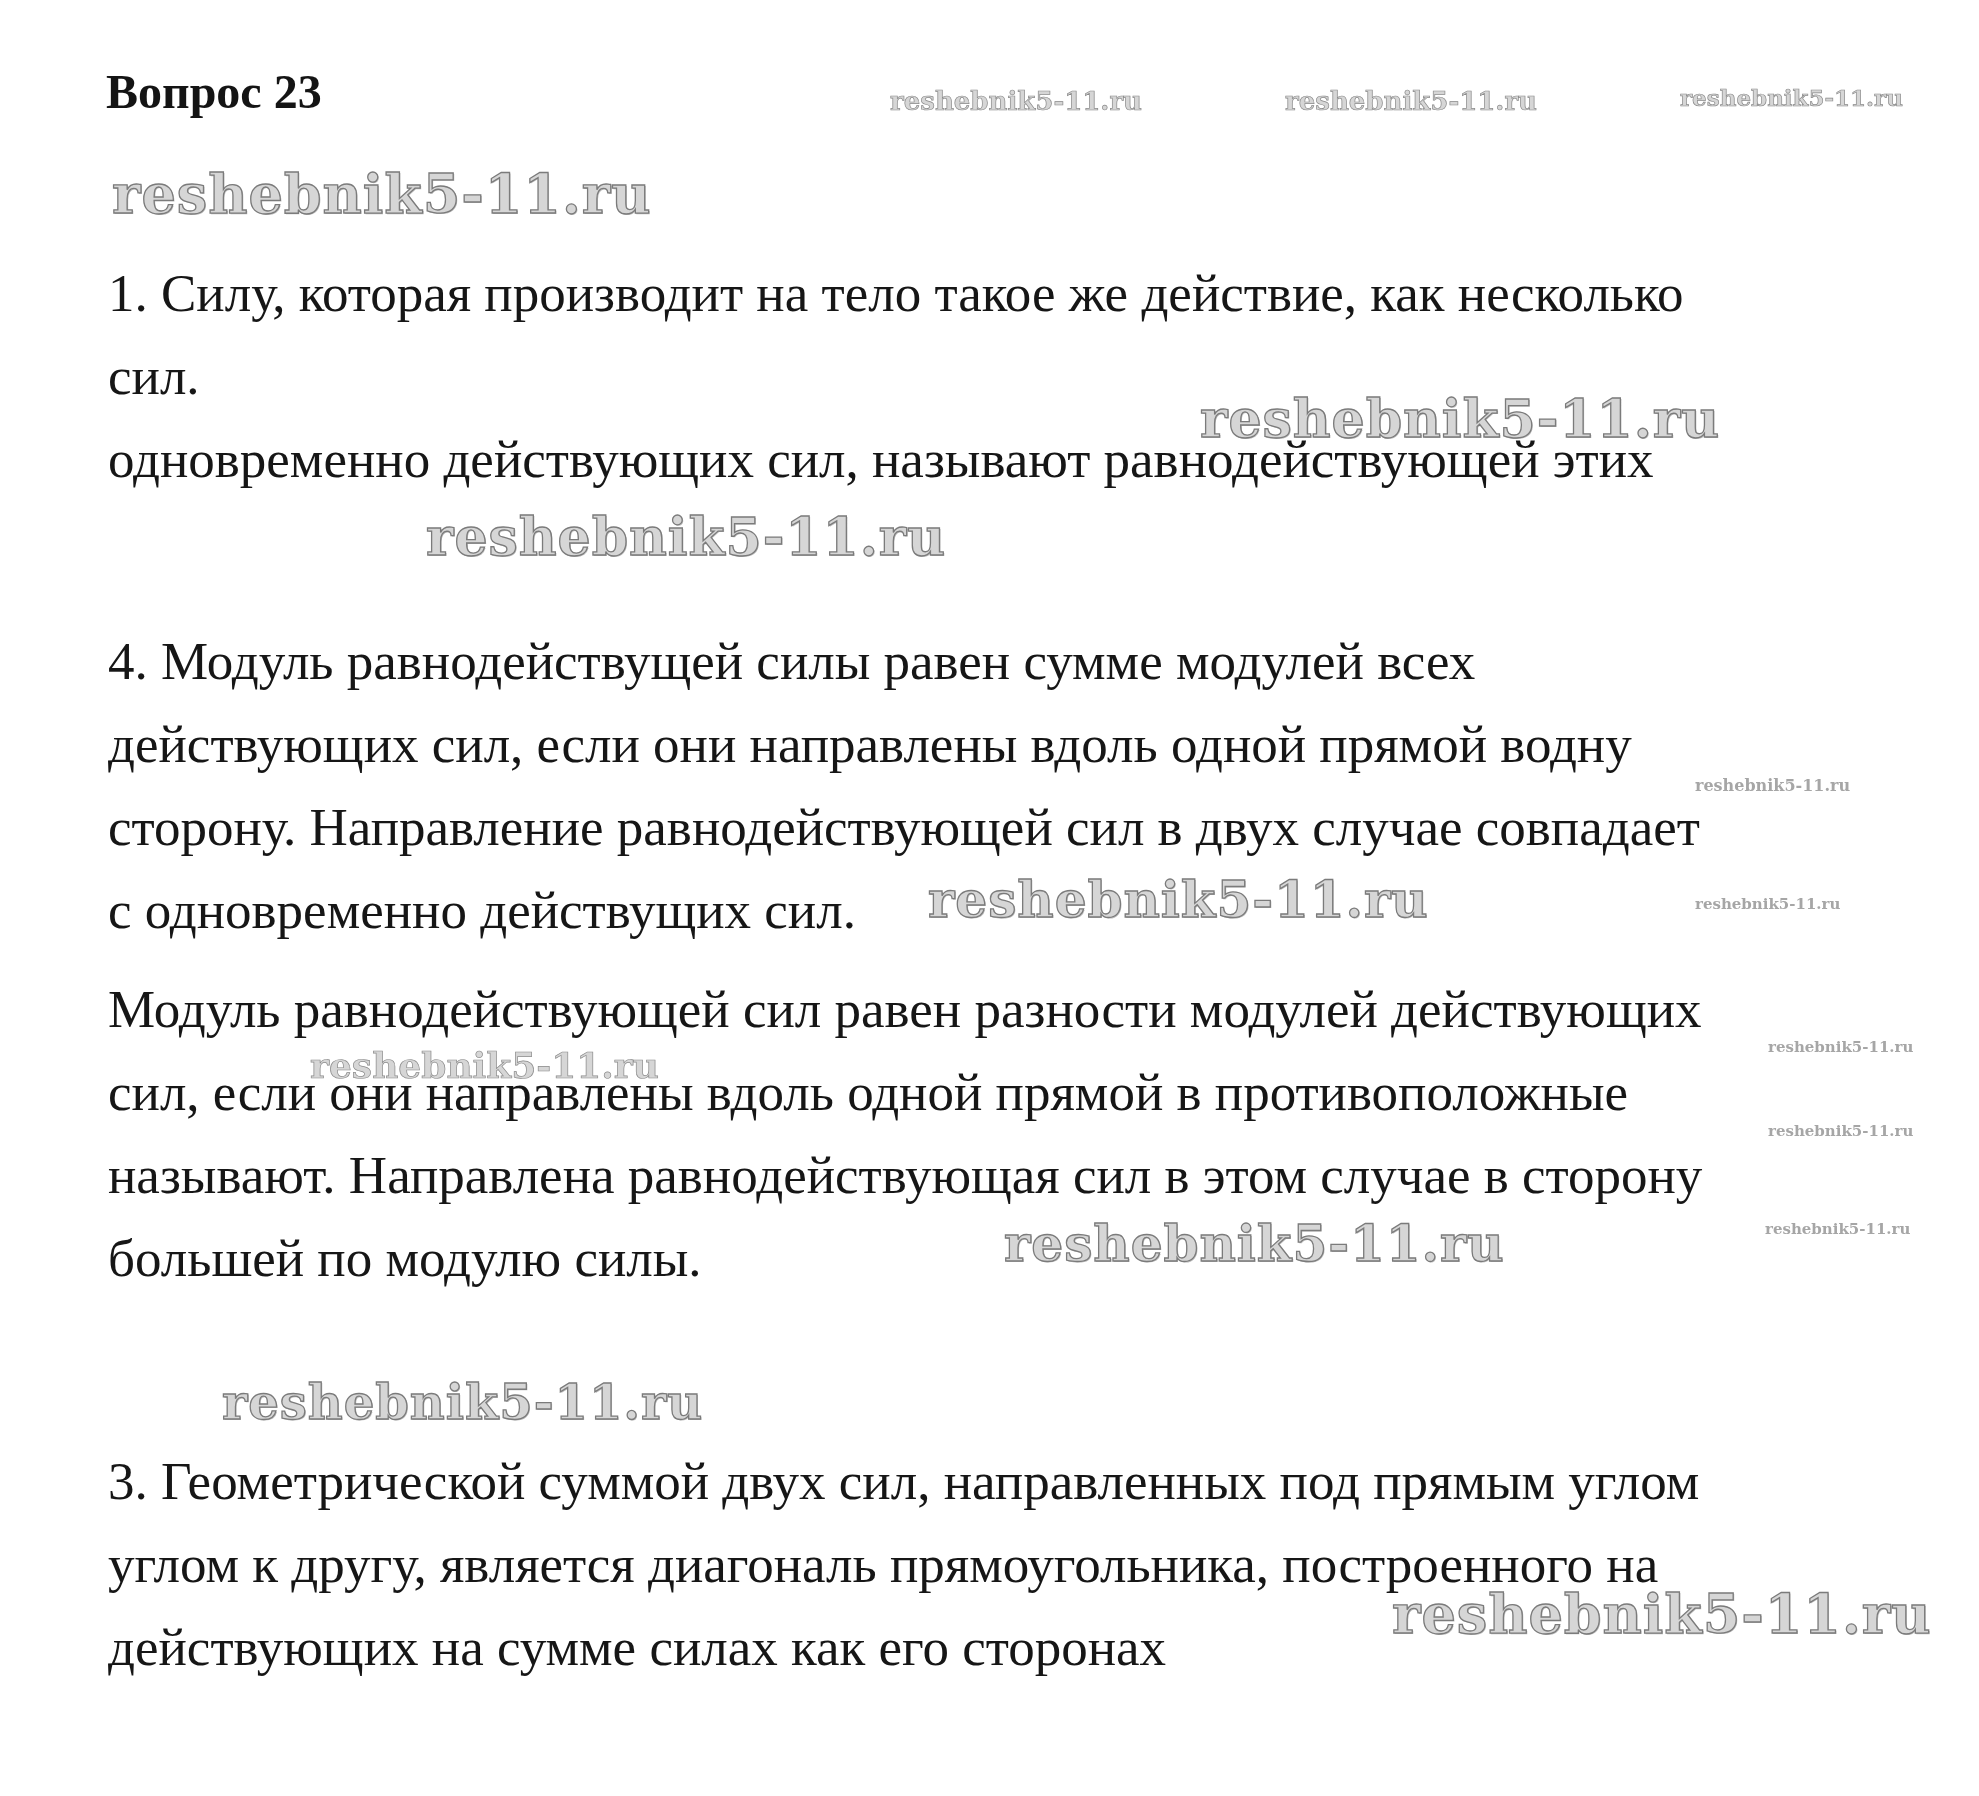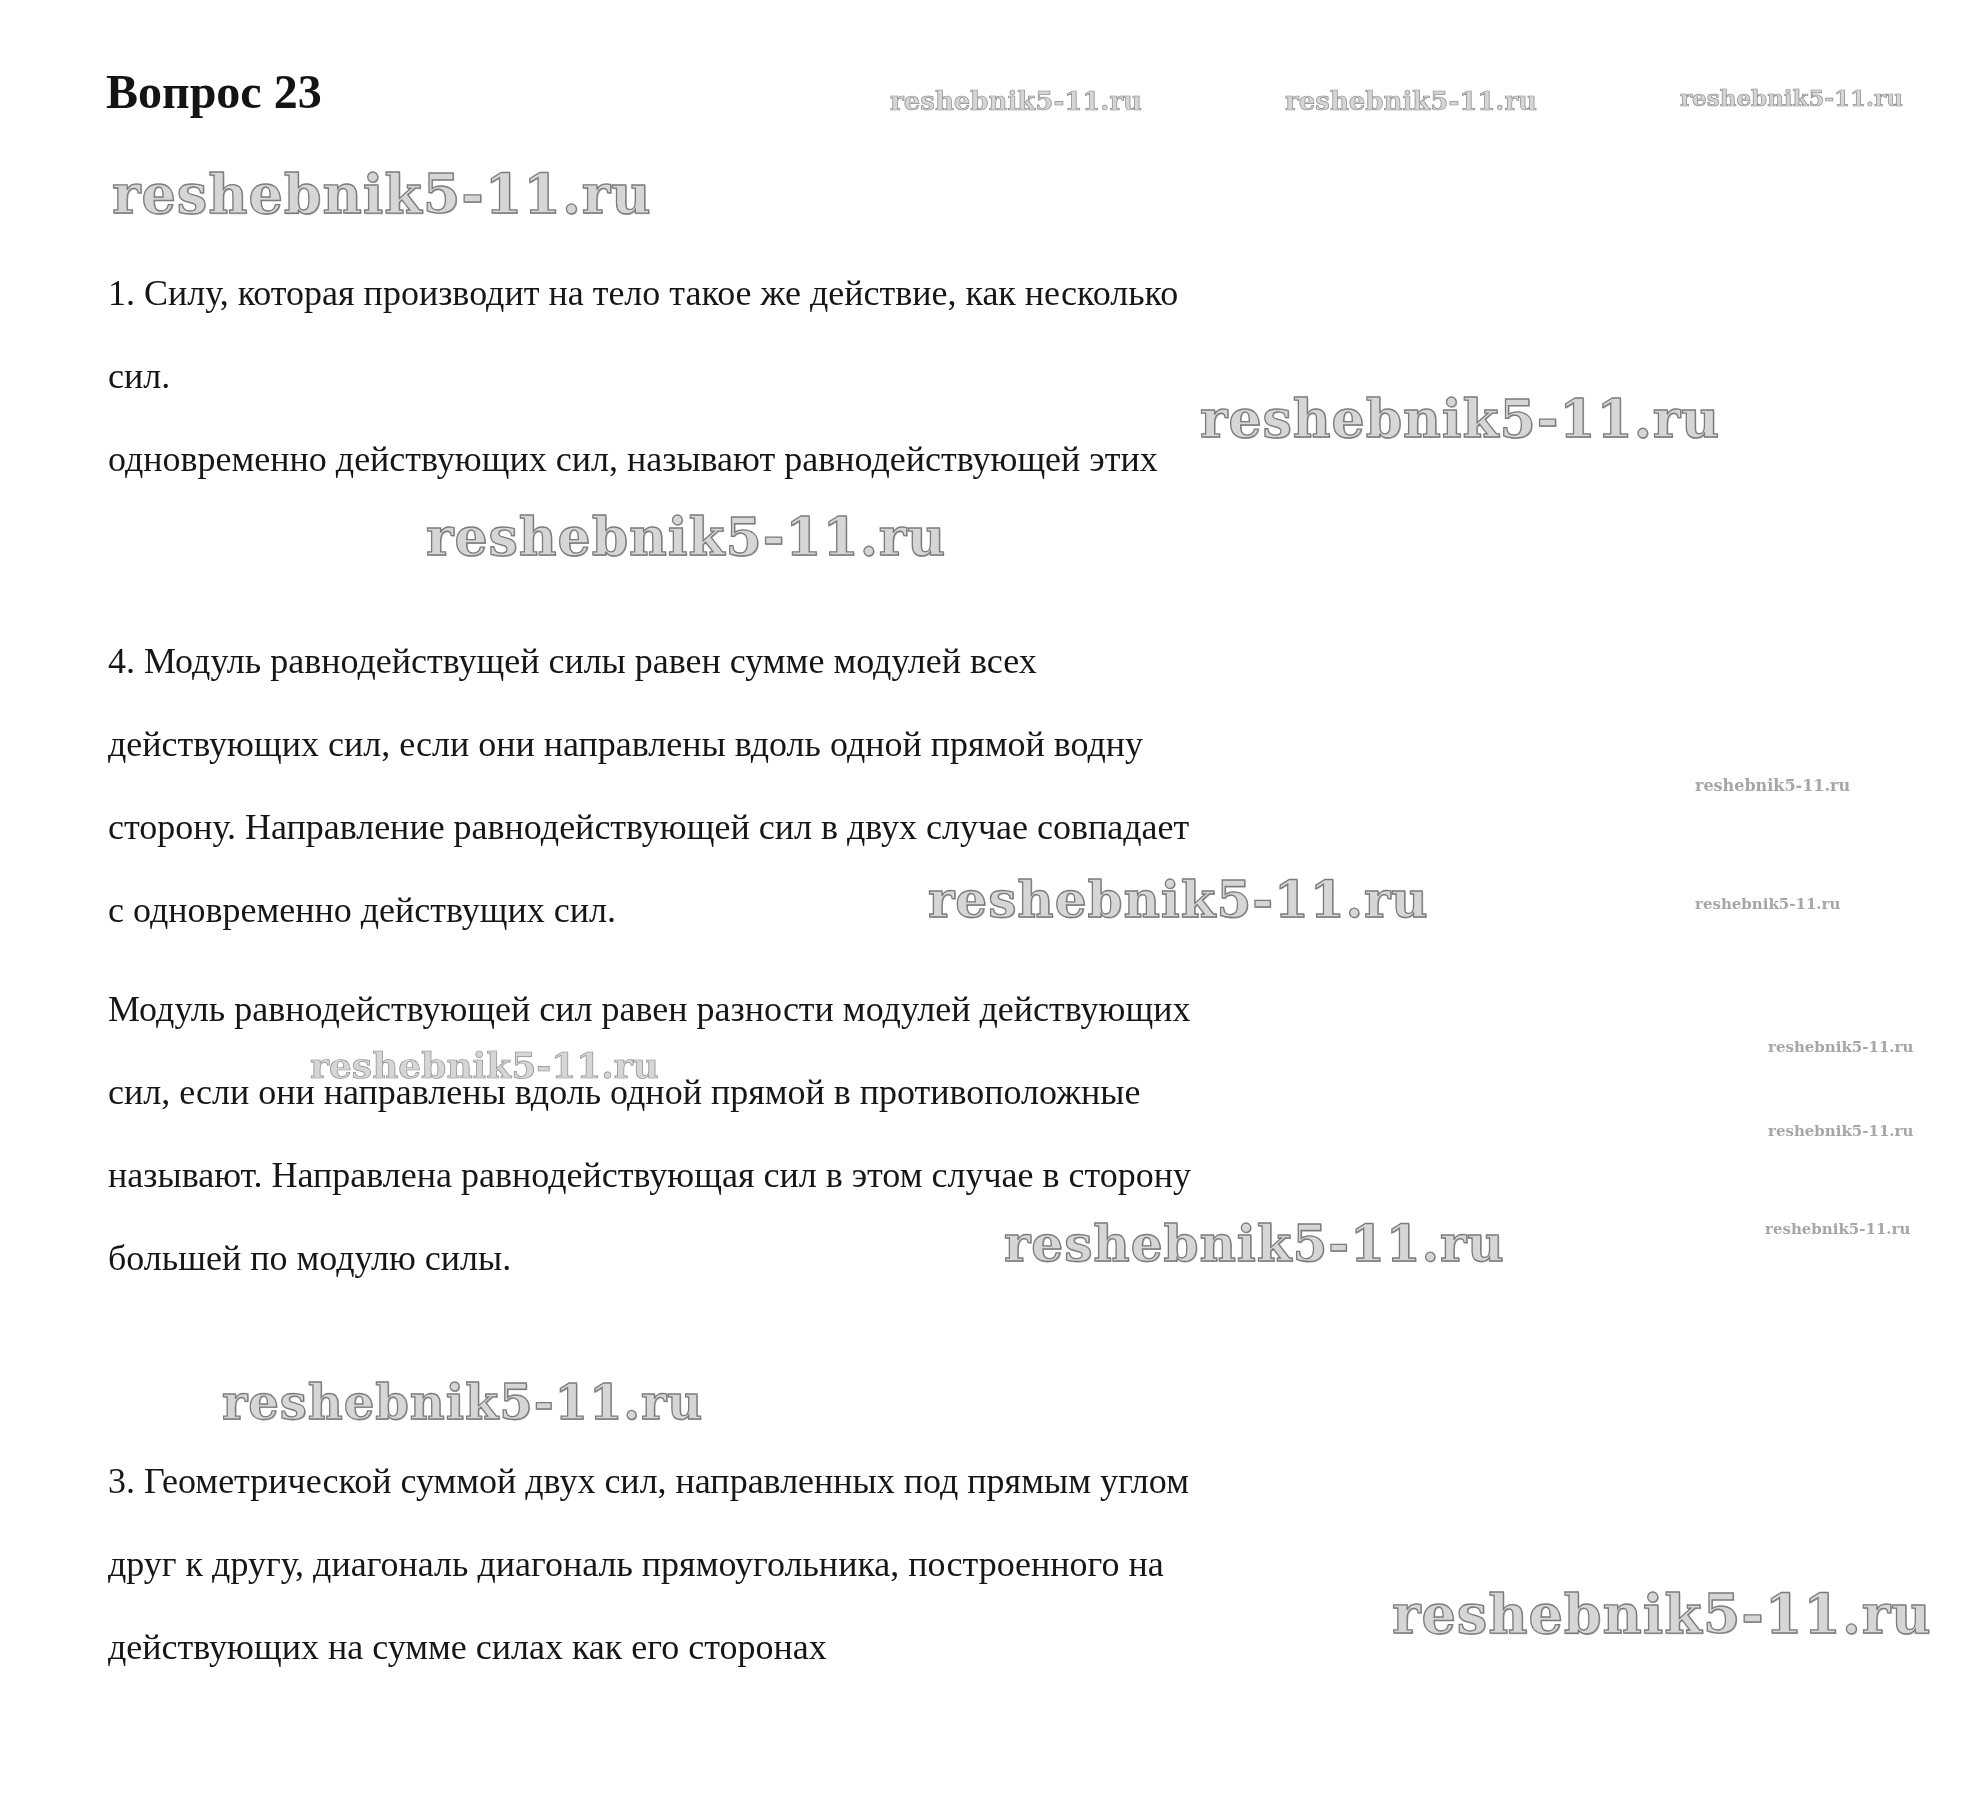--- a/index.html
+++ b/index.html
@@ -23,21 +23,21 @@
     font-weight: bold;
     color: #141414;
     white-space: nowrap;
   }
   .para {
     position: absolute;
     left: 108px;
     width: 1840px;
   }
   .line {
-    font-size: 36px;
+    font-size: 53px;
     line-height: 83px;
     color: #161616;
     white-space: nowrap;
   }
   .wm {
     position: absolute;
     font-family: "DejaVu Serif", serif;
     font-weight: bold;
     white-space: nowrap;
     letter-spacing: 1px;
@@ -108,19 +108,19 @@
 
   <span class="wm wm-tiny" style="left:1768px; top:1122px; font-size:15px;">reshebnik5-11.ru</span>
   <span class="wm wm-tiny" style="left:1765px; top:1220px; font-size:15px;">reshebnik5-11.ru</span>
 
   <span class="wm" style="left:1004px; top:1214px; font-size:50px;">reshebnik5-11.ru</span>
 
   <span class="wm" style="left:222px; top:1374px; font-size:48px;">reshebnik5-11.ru</span>
 
   <div class="para" style="top:1440px;">
     <div class="line">3. Геометрической суммой двух сил, направленных под прямым углом</div>
-    <div class="line">друг к другу, диагональ диагональ прямоугольника, построенного на</div>
+    <div class="line">углом к другу, является диагональ прямоугольника, построенного на</div>
     <div class="line">действующих на сумме силах как его сторонах</div>
   </div>
 
   <span class="wm" style="left:1392px; top:1582px; font-size:54px;">reshebnik5-11.ru</span>
 
 </div>
 
 </body></html>

